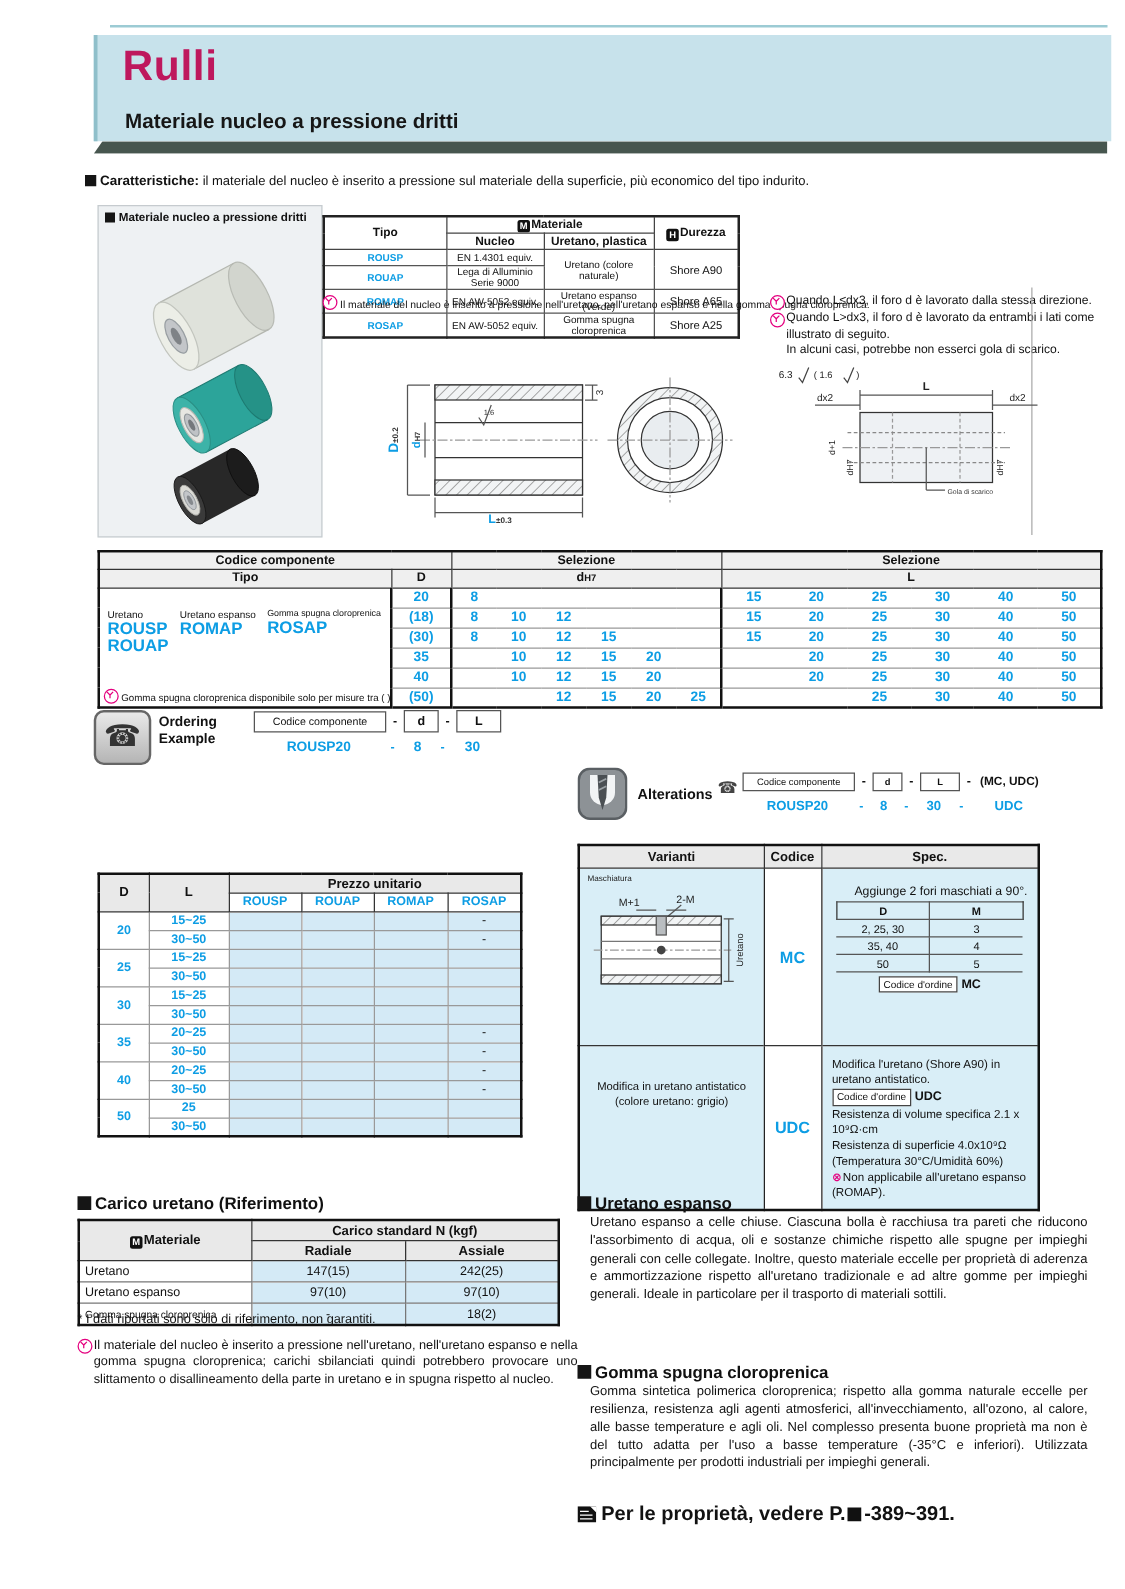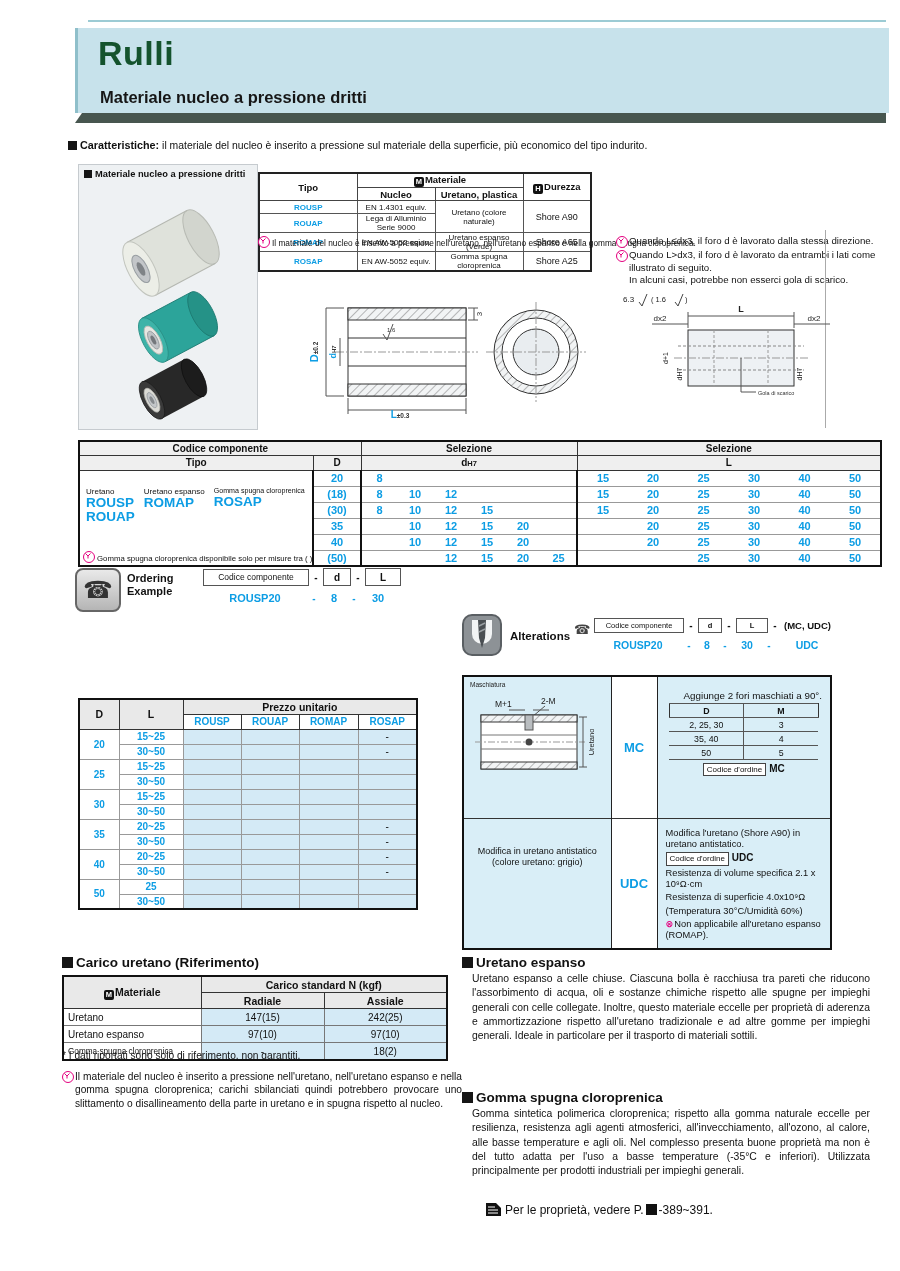--- a/index.html
+++ b/index.html
@@ -5,21 +5,21 @@
 html,body{margin:0;padding:0}
 body{width:900px;height:1271px;position:relative;background:#fff;color:#111;
  font-family:"Liberation Sans","DejaVu Sans",sans-serif;overflow:hidden}
 .abs{position:absolute}
 table{border-collapse:collapse;table-layout:fixed}
 th,td{padding:0;overflow:hidden}
 
 
 .topline{left:88px;top:20px;width:798px;height:2px;background:#9ccbd4}
 .band{left:75px;top:28px;width:811px;height:85px;background:#c7e2eb;border-left:3px solid #8fbfca}
-.band-title{position:absolute;left:20px;top:6px;font-size:34px;font-weight:bold;color:#14532d;letter-spacing:.5px}
+.band-title{position:absolute;left:20px;top:6px;font-size:34px;font-weight:bold;color:#be185d;letter-spacing:.5px}
 .band-sub{position:absolute;left:22px;top:60px;font-size:16.5px;font-weight:bold;color:#161616}
 .bar{left:75px;top:113px;width:811px;height:10px;background:#47564f;clip-path:polygon(7px 0,100% 0,100% 100%,0 100%)}
 
 .sqr{display:inline-block;width:9px;height:9px;background:#151515;margin-right:3px;vertical-align:-1px}
 .sqr2{display:inline-block;width:11px;height:11px;background:#151515;margin-right:3px;vertical-align:-1px}
 .carline{left:68px;top:139px;font-size:10.4px}
 .carline b{font-size:10.8px}
 
 
 .pbox{left:78px;top:164px;width:178px;height:264px;background:#eef1f3;border:1px solid #c6cbcf}
@@ -129,21 +129,21 @@
 .cartab td.valcell{background:#d4eaf6;text-align:center}
 .cartab td.fs8{font-size:8.2px}
 .starnote{left:62px;top:1050px;font-size:10.2px}
 .notes2{left:62px;top:1070px;width:400px;font-size:10.2px;line-height:1.3;text-align:justify}
 
 
 .sechead{font-size:13.5px;font-weight:bold}
 .para{font-size:10.4px;line-height:1.37;text-align:justify;width:398px;margin-top:2px;padding-left:10px}
 .ue{left:462px;top:955px;width:408px}
 .gs{left:462px;top:1090px;width:408px}
-.pref{left:486px;top:1203px;font-size:12px;font-weight:normal}
+.pref{left:462px;top:1203px;font-size:16px;font-weight:bold}
 .reficon{display:inline-block;vertical-align:-2px;margin-right:4px}
 .blacksq{display:inline-block;width:11px;height:11px;background:#111;vertical-align:-1px;margin:0 2px}
 </style>
 </head>
 <body>
 
 <div class="abs topline"></div>
 <div class="abs band">
   <div class="band-title">Rulli</div>
   <div class="band-sub">Materiale nucleo a pressione dritti</div>
@@ -636,20 +636,25 @@
 </tbody>
   </table>
 
 <table class="abs vartab">
   <colgroup>
       <col style="width:148px">
       <col style="width:46px">
       <col style="width:174px">
     </colgroup>
   <tbody>
+      <tr>
+    <th>Varianti</th>
+    <th>Codice</th>
+    <th>Spec.</th>
+  </tr>
   <tr style="height:142px">
     <td class="varcell">
       <svg width="140" height="118" viewBox="0 0 140 118">
         <text x="3" y="10" font-size="6.5" fill="#222">Maschiatura</text>
         <text x="28" y="30" font-size="8.5" fill="#222">M+1</text>
         <text x="74" y="27" font-size="8.5" fill="#222">2-M</text>
         <line x1="78" y1="29" x2="65" y2="40" stroke="#555"></line>
         <line x1="42" y1="33" x2="58" y2="33" stroke="#555"></line>
             <line x1="66" y1="33" x2="82" y2="33" stroke="#555"></line>
         <rect x="14" y="38" width="96" height="54" fill="#fff" stroke="#333"></rect>

